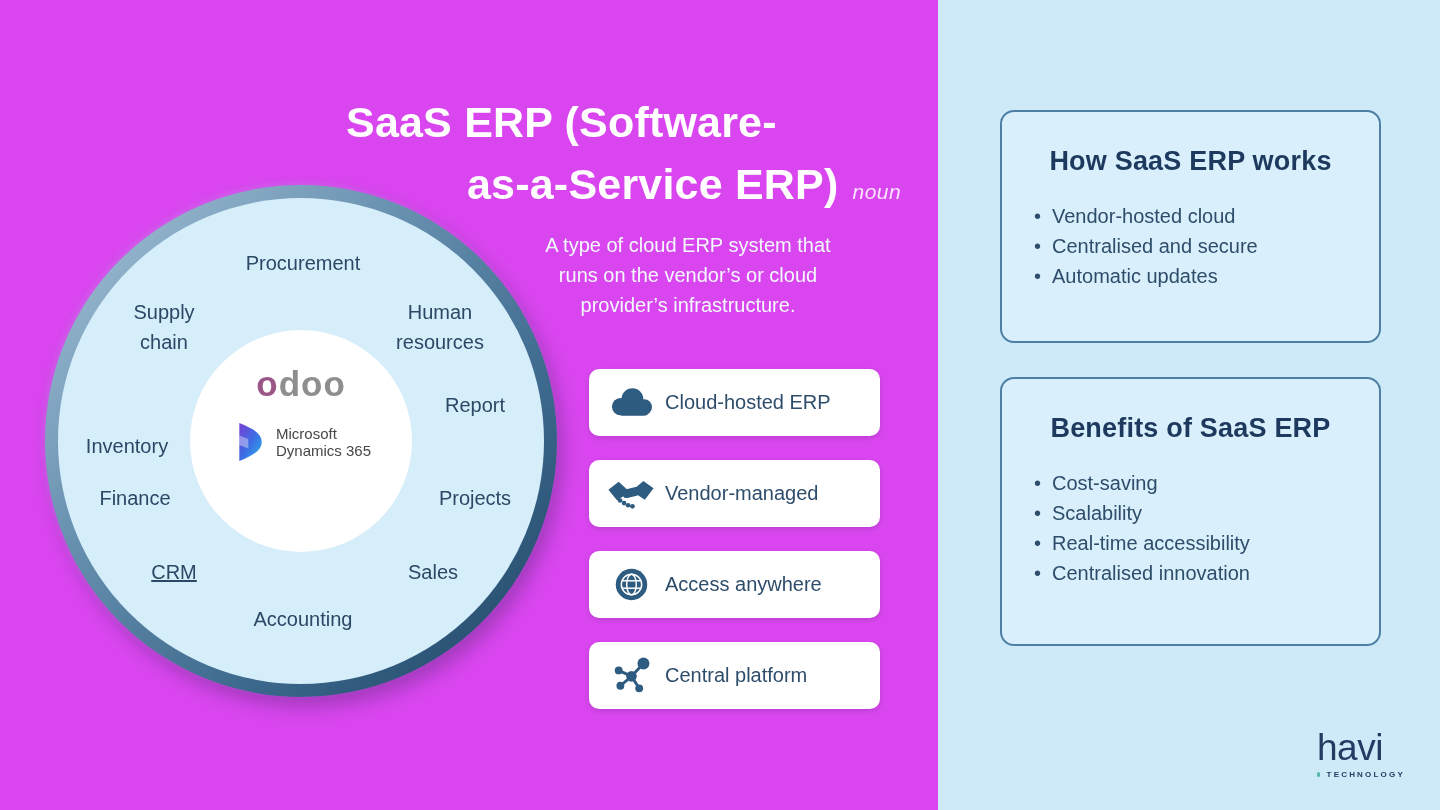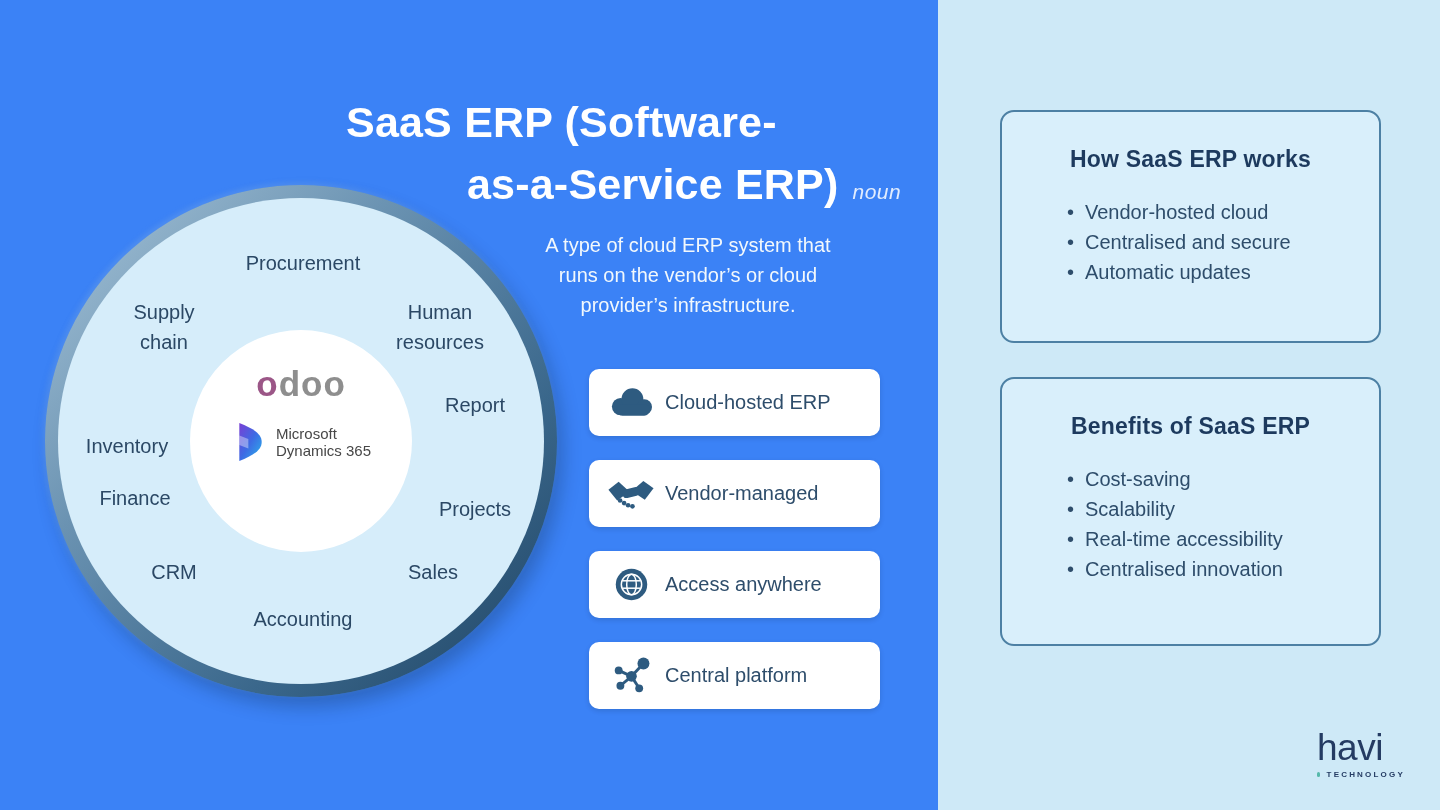--- a/index.html
+++ b/index.html
@@ -5,21 +5,21 @@
   * { margin: 0; padding: 0; box-sizing: border-box; }
   html, body { width: 1440px; height: 810px; }
   body {
     font-family: "Liberation Sans", "DejaVu Sans", sans-serif;
     overflow: hidden;
   }
   .stage {
     position: relative;
     width: 1232px;
     height: 810px;
-    background: #3b82f6;
+    background: #d946ef;
   }
   
   .right-panel {
     position: absolute;
     left: 938px; top: 0;
     width: 502px; height: 810px;
     background: #CEE9F7;
   }
   
   .title-line1 {
@@ -82,22 +82,22 @@
     color: #2B4865;
     text-align: center;
     white-space: pre-line;
   }
   .m0 { left: 258px; top:  78px; }
   .m1 { left: 119px; top: 142px; }
   .m2 { left: 395px; top: 142px; }
   .m3 { left:  82px; top: 220px; margin-top: 41px; }
   .m4 { left: 430px; top: 220px; }
   .m5 { left:  90px; top: 313px; }
-  .m6 { left: 430px; top: 313px; margin-top: 11px; }
-  .m7 { left: 129px; top: 387px; }
+  .m6 { left: 430px; top: 313px; }
+  .m7 { left: 129px; top: 387px; text-decoration: underline; }
   .m8 { left: 388px; top: 387px; }
   .m9 { left: 258px; top: 434px; }
   
   .hub {
     position: absolute;
     left: 145px; top: 145px;
     width: 222px; height: 222px;
     border-radius: 50%;
     background: #FFFFFF;
   }
@@ -176,29 +176,29 @@
     width: 381px;
     background: #D9EFFB;
     border: 2px solid #4D80A4;
     border-radius: 14px;
   }
   .info-card.works   { top: 110px; height: 233px; }
   .info-card.benefit { top: 377px; height: 269px; }
   .info-title {
     margin-top: 34px;
     text-align: center;
-    font-size: 23px;
+    font-size: 27px;
     font-weight: 800;
     color: #1D3A5E;
     letter-spacing: 0.2px;
   }
   .info-list {
     list-style: none;
     margin-top: 24px;
-    padding-left: 65px;
+    padding-left: 32px;
   }
   .info-list li {
     font-size: 20px;
     line-height: 30px;
     color: #2E4D6B;
   }
   .info-list li::before {
     content: "•";
     display: inline-block;
     width: 18px;

